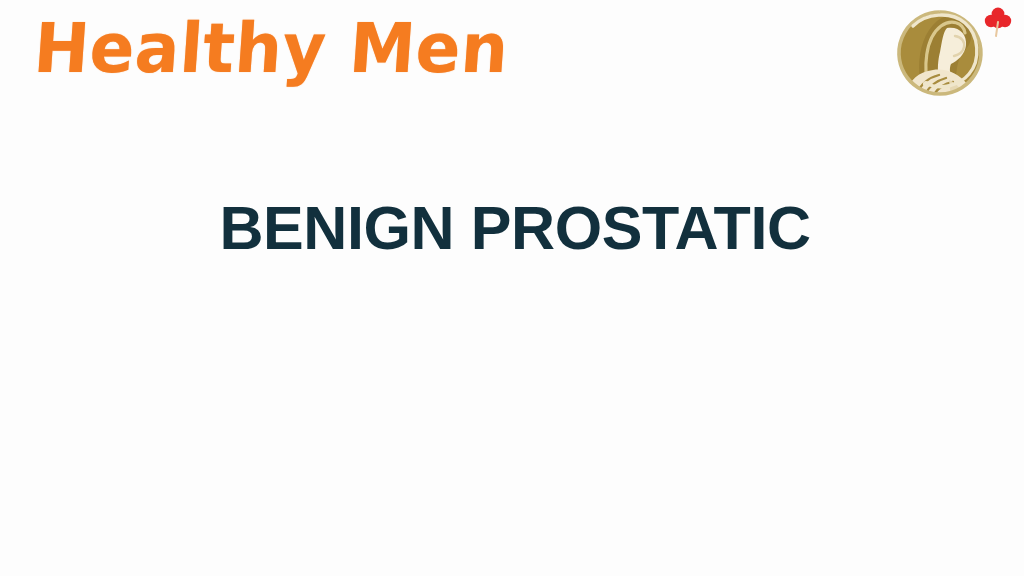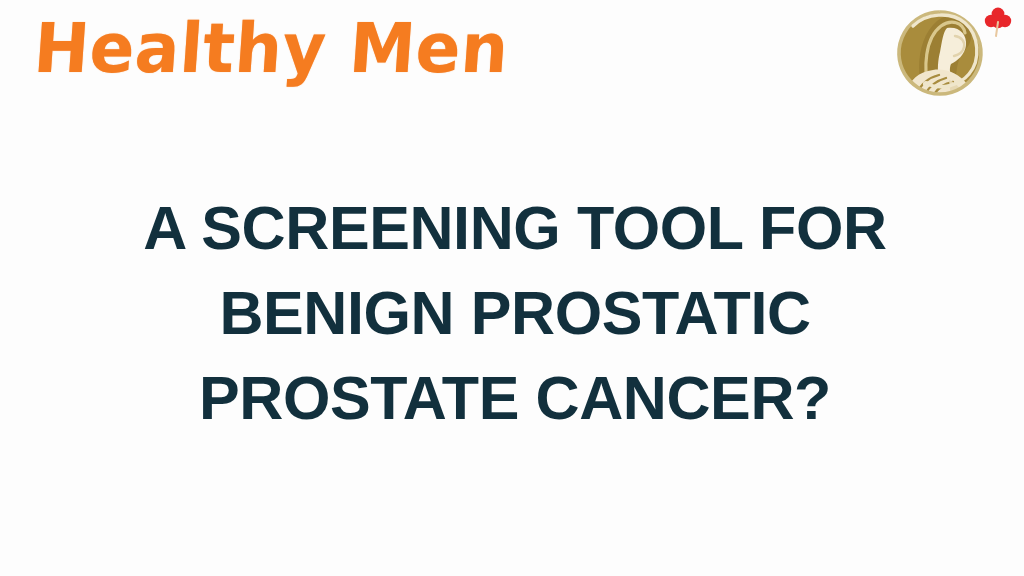--- a/index.html
+++ b/index.html
@@ -157,18 +157,16 @@
           <circle cx="22" cy="15" r="6.2"></circle>
           <circle cx="15" cy="16" r="6.2"></circle>
         </g>
         <path d="M15 16 L13 30" stroke="#e8c8a0" stroke-width="2" fill="none" stroke-linecap="round"></path>
       </svg>
     </div>
 
   </div>
 
   <div class="headline">
-    <span class="headline-line">A SCREENING TOOL FOR</span>
     <span class="headline-line">BENIGN PROSTATIC</span>
-    <span class="headline-line">PROSTATE CANCER?</span>
   </div>
 
 </div>
 
 </body></html>

